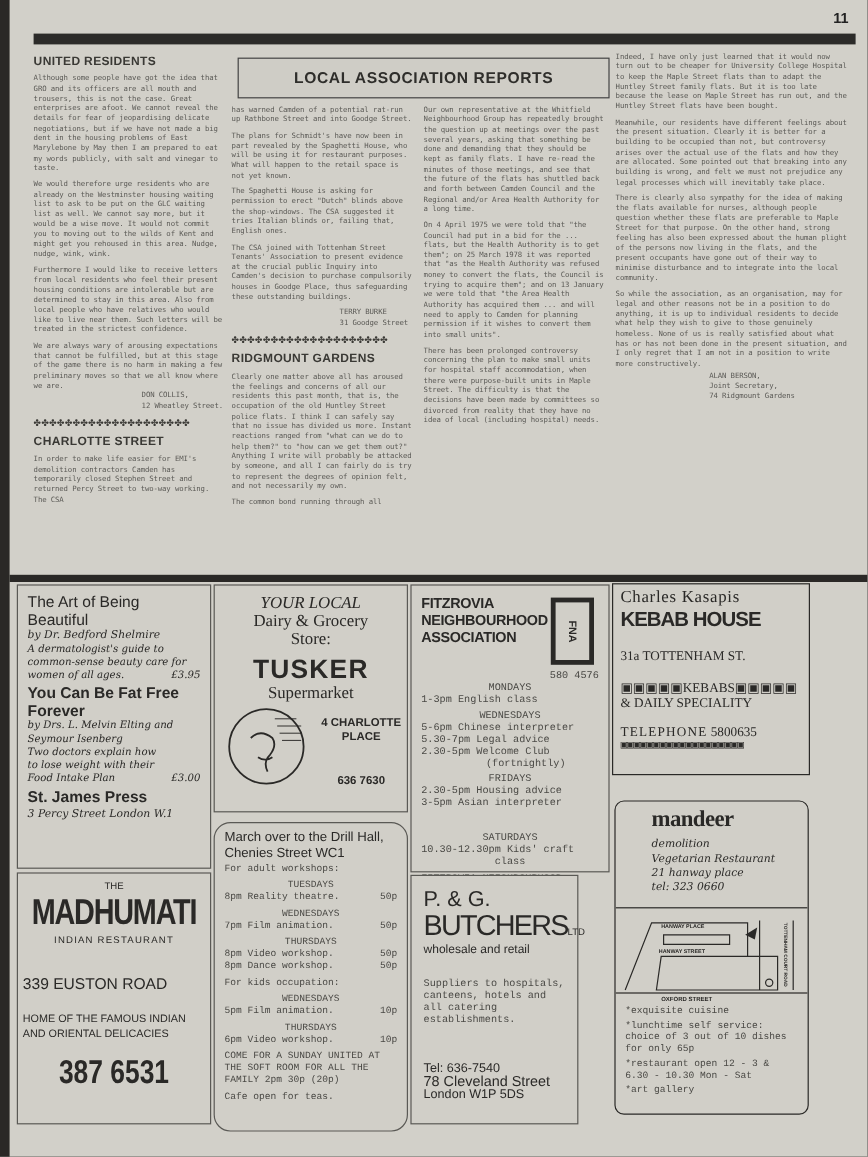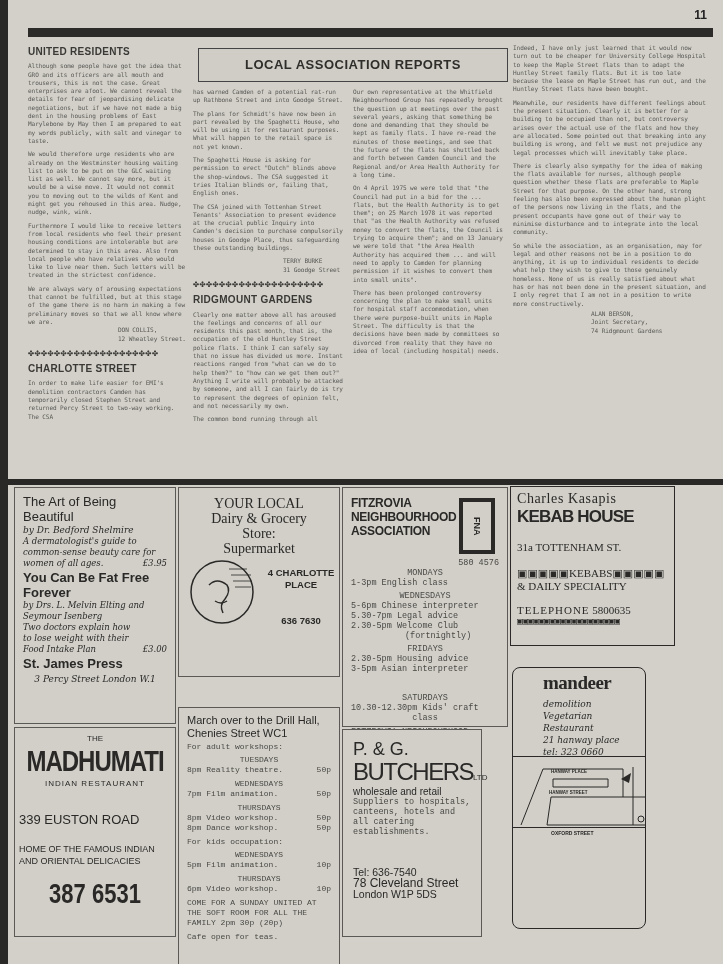--- a/index.html
+++ b/index.html
@@ -81,49 +81,50 @@
 <div class="ad" style="left:14px; top:487px; width:162px; height:237px; padding:6px 8px; color:#2a2927;">
   <div class="sans" style="font-size:13px;line-height:15px;">The Art of Being Beautiful</div>
   <div class="hand" style="font-size:9px;line-height:12px;">by Dr. Bedford Shelmire</div>
   <div class="hand" style="font-size:8.5px;line-height:11px;">A dermatologist's guide to common-sense beauty care for women of all ages.</div>
   <div class="hand" style="font-size:8.5px;text-align:right;margin-top:-11px;">£3.95</div>
   <div class="sans" style="font-size:13px;line-height:15px;font-weight:bold;margin-top:2px;">You Can Be Fat Free Forever</div>
   <div class="hand" style="font-size:8.5px;line-height:11px;">by Drs. L. Melvin Elting and Seymour Isenberg</div>
   <div class="hand" style="font-size:8.5px;line-height:11px;width:110px;">Two doctors explain how to lose weight with their Food Intake Plan</div>
   <div class="hand" style="font-size:8.5px;text-align:right;margin-top:-11px;">£3.00</div>
   <div class="sans" style="font-size:13px;font-weight:bold;margin-top:2px;">St. James Press</div>
-  <div class="hand" style="font-size:9px;margin-top:3px;text-align:center;">3 Percy Street London W.1</div>
+  <div class="hand" style="font-size:9px;margin-top:3px;">3 Percy Street London W.1</div>
 </div>
 
 <div class="ad c" style="left:14px; top:727px; width:162px; height:210px; padding:6px 4px; color:#2a2927;">
   <div class="sans" style="font-size:8px;">THE</div>
   <div class="sans" style="font-size:24px;font-weight:bold;letter-spacing:-1px;transform:scaleY(1.25);margin:4px 0;">MADHUMATI</div>
   <div class="sans" style="font-size:8px;letter-spacing:1px;">INDIAN RESTAURANT</div>
   <div class="sans" style="font-size:13px;margin-top:24px;text-align:left;">339 EUSTON ROAD</div>
   <div class="sans" style="font-size:9px;margin-top:16px;text-align:left;line-height:12px;">HOME OF THE FAMOUS INDIAN AND ORIENTAL DELICACIES</div>
   <div class="sans" style="font-size:22px;font-weight:bold;margin-top:14px;transform:scaleY(1.25);">387 6531</div>
 </div>
 
 <div class="ad c" style="left:178px; top:487px; width:162px; height:190px; padding:8px 4px; color:#2a2927;">
-  <div class="serif" style="font-size:14px;line-height:15px;">YOUR LOCAL</div>
+  <div class="serif" style="font-size:14px;line-height:15px;font-style:italic;">YOUR LOCAL</div>
   <div class="serif" style="font-size:14px;line-height:15px;">Dairy &amp; Grocery</div>
   <div class="serif" style="font-size:14px;line-height:15px;">Store:</div>
+  <div class="sans" style="font-size:22px;font-weight:900;letter-spacing:1px;margin-top:4px;">TUSKER</div>
   <div class="serif" style="font-size:14px;">Supermarket</div>
   <div style="position:relative;height:80px;">
     <svg style="position:absolute;left:6px;top:2px;" width="66" height="66" viewBox="0 0 66 66">
       <circle cx="33" cy="33" r="31" fill="none" stroke="#2a2927" stroke-width="1.5"></circle>
       <path d="M20 26 q8 -8 18 0 q4 6 -2 14 q-6 6 -2 14 M26 42 q6 4 12 0" fill="none" stroke="#2a2927" stroke-width="1.5"></path>
       <path d="M40 10 h18 M42 16 h20 M44 22 h18 M46 28 h16" stroke="#2a2927" stroke-width="0.8"></path>
     </svg>
     <div class="sans" style="position:absolute;left:80px;top:10px;width:76px;font-size:9.5px;font-weight:bold;line-height:12px;">4 CHARLOTTE PLACE</div>
     <div class="sans" style="position:absolute;left:80px;top:58px;width:76px;font-size:9.5px;font-weight:bold;">636 7630</div>
   </div>
 </div>
 
-<div class="ad" style="left:178px; top:707px; width:162px; height:258px; padding:6px 8px; color:#2a2927;">
+<div class="ad" style="left:178px; top:685px; width:162px; height:258px; padding:6px 8px; color:#2a2927;border-radius:14px;">
   <div class="sans" style="font-size:11px;line-height:13px;">March over to the Drill Hall, Chenies Street WC1</div>
   <div class="mono" style="font-size:8px;color:#4a4945;margin-top:2px;">For adult workshops:</div>
   <div class="mono" style="font-size:8px;color:#4a4945;line-height:10px;">
     <div class="c" style="margin-top:4px;">TUESDAYS</div>
     <div class="row">
         <span>8pm Reality theatre.</span>
         <span>50p</span>
       </div>
     <div class="c" style="margin-top:4px;">WEDNESDAYS</div>
     <div class="row">
@@ -186,50 +187,56 @@
     <div style="margin-top:4px;">FITZROVIA NEIGHBOURHOOD CENTRE, 39 Tottenham St.</div>
   </div>
 </div>
 
 <div class="ad" style="left:342px; top:729px; width:140px; height:208px; padding:10px 10px; color:#2a2927;">
   <div class="sans" style="font-size:18px;line-height:18px;">P. &amp; G.</div>
   <div style="white-space:nowrap;">
     <span class="sans" style="font-size:24px;letter-spacing:-1.5px;">BUTCHERS</span><span class="sans" style="font-size:8px;text-align:right;">LTD</span>
   </div>
   <div class="sans" style="font-size:10px;">wholesale and retail</div>
-  <div class="mono" style="font-size:8.5px;line-height:10px;color:#4a4945;font-family:Liberation Mono, monospace;">Suppliers to hospitals, canteens, hotels and all catering establishments.</div>
+  <div class="mono" style="font-size:8.5px;line-height:10px;margin-top:18px;color:#4a4945;font-family:Liberation Mono, monospace;">Suppliers to hospitals, canteens, hotels and all catering establishments.</div>
   <div class="sans" style="font-size:10.5px;line-height:11px;margin-top:30px;">Tel: 636-7540</div>
   <div class="sans" style="font-size:12px;line-height:11px;">78 Cleveland Street</div>
   <div class="sans" style="font-size:10.5px;line-height:11px;">London W1P 5DS</div>
 </div>
 
 <div class="ad" style="left:510px; top:486px; width:165px; height:160px; padding:4px 6px; border:1.5px solid #2a2927; color:#2a2927;">
   <div class="serif" style="font-size:14px;letter-spacing:0.6px;">Charles Kasapis</div>
   <div class="sans" style="font-size:17px;font-weight:bold;letter-spacing:-0.8px;">KEBAB HOUSE</div>
   <div class="serif" style="font-size:11px;margin-top:14px;">31a TOTTENHAM ST.</div>
   <div class="serif" style="font-size:11px;margin-top:14px;white-space:nowrap;"><span>▣▣▣▣▣</span><span>KEBABS</span><span>▣▣▣▣▣</span></div>
   <div class="serif" style="font-size:11px;">&amp; DAILY SPECIALITY</div>
   <div class="serif" style="font-size:11px;margin-top:12px;white-space:nowrap;"><span style="letter-spacing:1px;">TELEPHONE</span> <span>5800635</span></div>
   <div style="font-size:9px;white-space:nowrap;overflow:hidden;">▣▣▣▣▣▣▣▣▣▣▣▣▣▣▣▣▣▣▣</div>
 </div>
 
-<div class="ad" style="left:512px; top:667px; width:134px; height:262px; border-radius:8px; border:1.2px solid #2a2927; color:#2a2927; overflow:hidden;">
+<div class="ad" style="left:512px; top:667px; width:162px; height:262px; border-radius:8px; border:1.2px solid #2a2927; color:#2a2927; overflow:hidden;">
   <div style="padding:4px 10px 0 30px; height:84px; border-bottom:1px solid #2a2927;">
     <div class="serif" style="font-size:19px;font-weight:bold;letter-spacing:-0.5px;">mandeer</div>
     <div class="hand" style="font-size:9px;line-height:12px;margin-top:4px;">demolition</div>
     <div class="hand" style="font-size:9px;line-height:12px;">Vegetarian Restaurant</div>
     <div class="hand" style="font-size:9px;line-height:12px;">21 hanway place</div>
     <div class="hand" style="font-size:9px;line-height:12px;">tel: 323 0660</div>
   </div>
   <div style="position:relative; height:70px; border-bottom:1px solid #2a2927;">
     <svg width="162" height="70" style="position:absolute;left:0;top:0;">
       <path d="M8 68 L30 12 L110 12 L110 40 M40 22 H95 V30 H40 Z M38 40 H135 V68 H34 Z M120 10 V68 M148 10 V68" fill="none" stroke="#2a2927" stroke-width="1"></path>
       <path d="M108 22 l10 -6 l-2 10 z" fill="#2a2927"></path>
       <circle cx="128" cy="62" r="3" fill="none" stroke="#2a2927"></circle>
     </svg>
     <div class="sans" style="position:absolute;left:38px;top:12px;font-size:4.5px;font-weight:bold;">HANWAY PLACE</div>
     <div class="sans" style="position:absolute;left:36px;top:33px;font-size:4.5px;font-weight:bold;">HANWAY STREET</div>
     <div class="sans" style="position:absolute;left:124px;top:12px;width:20px;font-size:4px;font-weight:bold;line-height:5px;writing-mode:vertical-rl;">TOTTENHAM COURT ROAD</div>
   </div>
   <div style="padding:2px 8px;">
     <div class="sans" style="font-size:5px;font-weight:bold;margin-left:30px;">OXFORD STREET</div>
+    <div class="mono" style="font-size:8px;line-height:9.5px;color:#4a4945;">
+      <div style="margin-top:2px;">*exquisite cuisine</div>
+      <div style="margin-top:3px;">*lunchtime self service: choice of 3 out of 10 dishes for only 65p</div>
+      <div style="margin-top:3px;">*restaurant open 12 - 3 &amp; 6.30 - 10.30 Mon - Sat</div>
+      <div style="margin-top:3px;">*art gallery</div>
+    </div>
   </div>
 </div>
 
 </body></html>

